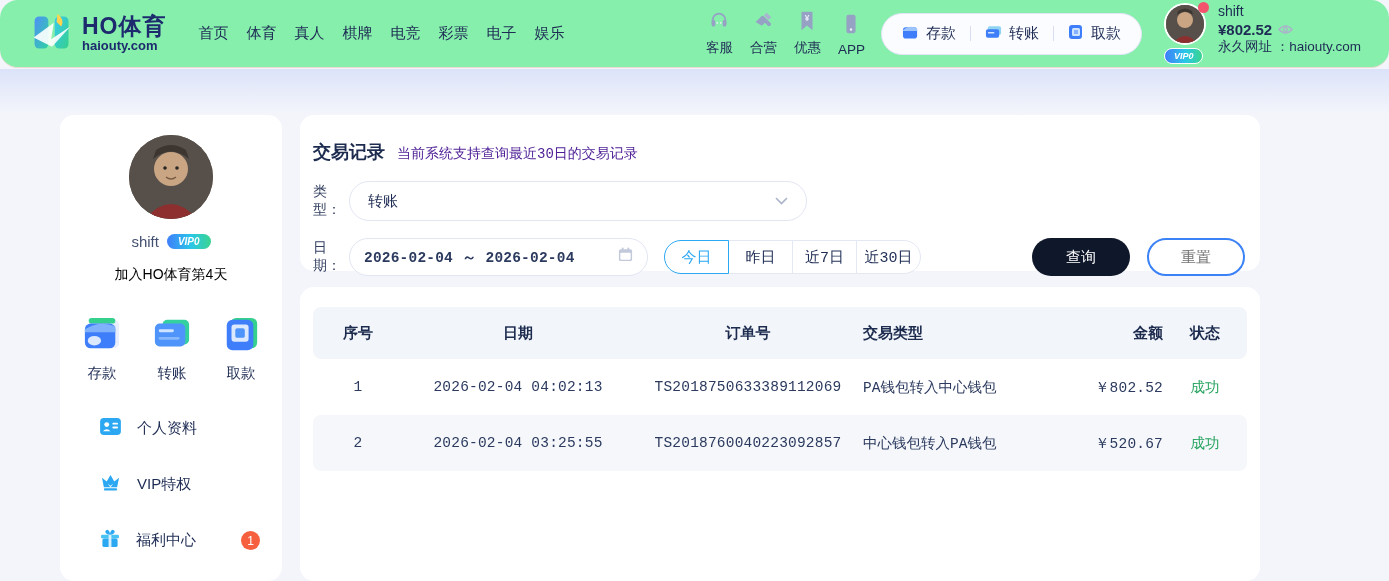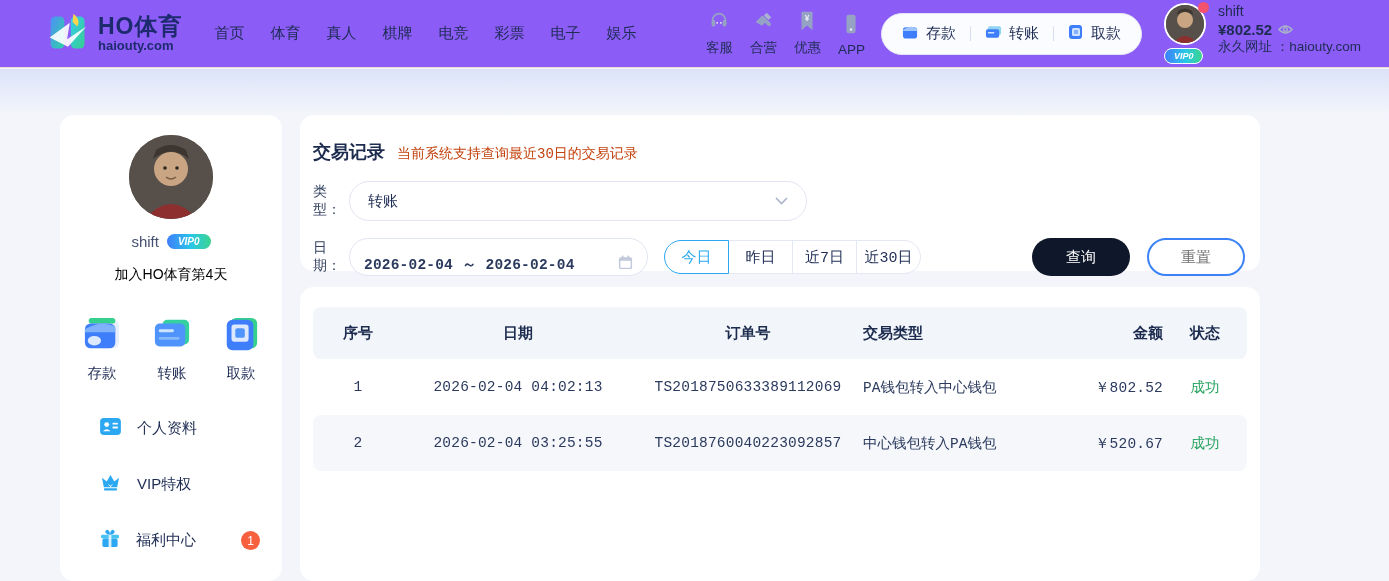--- a/index.html
+++ b/index.html
@@ -3,33 +3,34 @@
 <meta charset="utf-8">
 <style>
   * { margin:0; padding:0; box-sizing:border-box; }
   html,body { width:1389px; height:581px; overflow:hidden; }
   body {
     font-family:"Liberation Sans","DejaVu Sans",sans-serif;
     background:#f3f5fb; color:#1e2c54; position:relative;
   }
   
   .header {
-    height:68px; background:#8b5cf6; display:flex; align-items:center;
-    padding:0 28px 0 46px; position:relative; z-index:3;
+    height:68px; background:#86efac; display:flex; align-items:center;
+    padding:0 28px 0 30px; position:relative; z-index:3;
     border-bottom:1px solid #ead9cf;
+    border-radius:18px;
   }
   .glow {
     position:absolute; top:69px; left:0; right:0; height:44px;
     background:linear-gradient(180deg,#dce3f9 0%, rgba(243,245,251,0) 100%);
     z-index:0; pointer-events:none;
   }
   .logo { display:flex; align-items:center; gap:8px; cursor:pointer; }
   .logo-text .name { font-size:23px; font-weight:bold; color:#1d2b6e; letter-spacing:1px; line-height:1.05; }
   .logo-text .domain { font-size:13px; font-weight:bold; color:#1d2b6e; }
-  .nav { display:flex; gap:26px; margin-left:32px;justify-content:flex-end; }
+  .nav { display:flex; gap:18px; margin-left:32px;justify-content:flex-end; }
   .nav-item { font-size:15px; color:#1e2c54; cursor:pointer; white-space:nowrap; }
   .hdr-right { margin-left:auto; display:flex; align-items:center; }
   .quick-group { display:flex; gap:17px; align-items:flex-end; }
   .quick { display:flex; flex-direction:column; align-items:center; gap:3px; cursor:pointer; }
   .quick .lbl { font-size:13.5px; color:#1e2c54; }
   .wallet-pill {
     margin-left:16px; background:#fbfcff; border:1px solid #e1e5f6; border-radius:21px;
     height:42px; display:flex; align-items:center; padding:0 20px; gap:14px;
   }
   .wallet-act { display:flex; align-items:center; gap:7px; cursor:pointer; }
@@ -73,32 +74,32 @@
   .menu-badge {
     margin-left:auto; background:#f6603f; color:#fff; width:19px; height:19px;
     border-radius:50%; font-size:12px; display:flex; align-items:center; justify-content:center;
   }
   
   .main-col { width:960px; display:flex; flex-direction:column; gap:16px;font-family:Liberation Mono, monospace; }
   
   .filter-panel { padding:25px 15px 24px 13px; height:156px; }
   .filter-title-row { display:flex; align-items:baseline; gap:12px; }
   .filter-title { font-size:18px; font-weight:bold; color:#1c2b4e; }
-  .filter-sub { font-size:14px; color:#c2410c; }
+  .filter-sub { font-size:14px; color:#4c1d95; }
   .filter-row { display:flex; align-items:center; margin-top:17px; }
   .f-label { font-size:14px; color:#323f60; width:35px; flex-shrink:0; }
   .select-box {
     margin-left:1px; width:458px; height:40px; border:1px solid #e2e6f2; border-radius:20px;
     display:flex; align-items:center; padding:0 18px; cursor:pointer; background:#fff;
   }
   .select-box .val { font-size:15px; color:#1e2c54; }
   .select-box .chev { margin-left:auto; }
   .date-box {
     margin-left:1px; width:299px; height:38px; border:1px solid #e2e6f2; border-radius:19px;
-    display:flex; padding:16px 14px; cursor:pointer; background:#fff;
+    display:flex; align-items:center; padding:16px 14px; cursor:pointer; background:#fff;
   }
   .date-box .val { font-size:14.5px; font-weight:bold; color:#2b3a5e; letter-spacing:.2px; }
   .date-box .cal { margin-left:auto; }
   .seg-group { display:flex; margin-left:16px; }
   .seg {
     width:65px; height:34px; background:#fff; border:1px solid #e4e8f3;
     display:flex; align-items:center; justify-content:center;
     font-size:15px; color:#1e2c54; cursor:pointer; margin-left:-1px;
   }
   .seg:first-child { border-radius:18px 0 0 18px; margin-left:0; }

